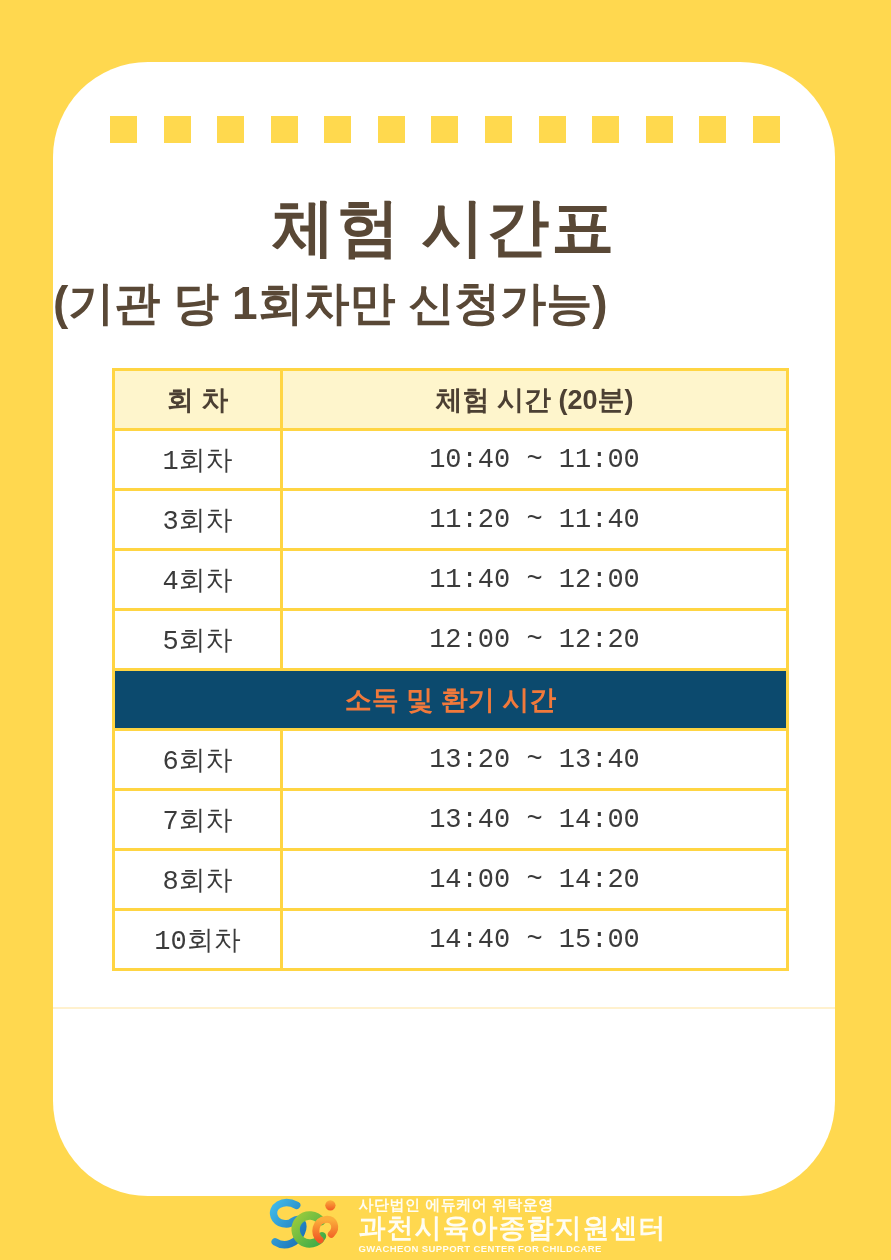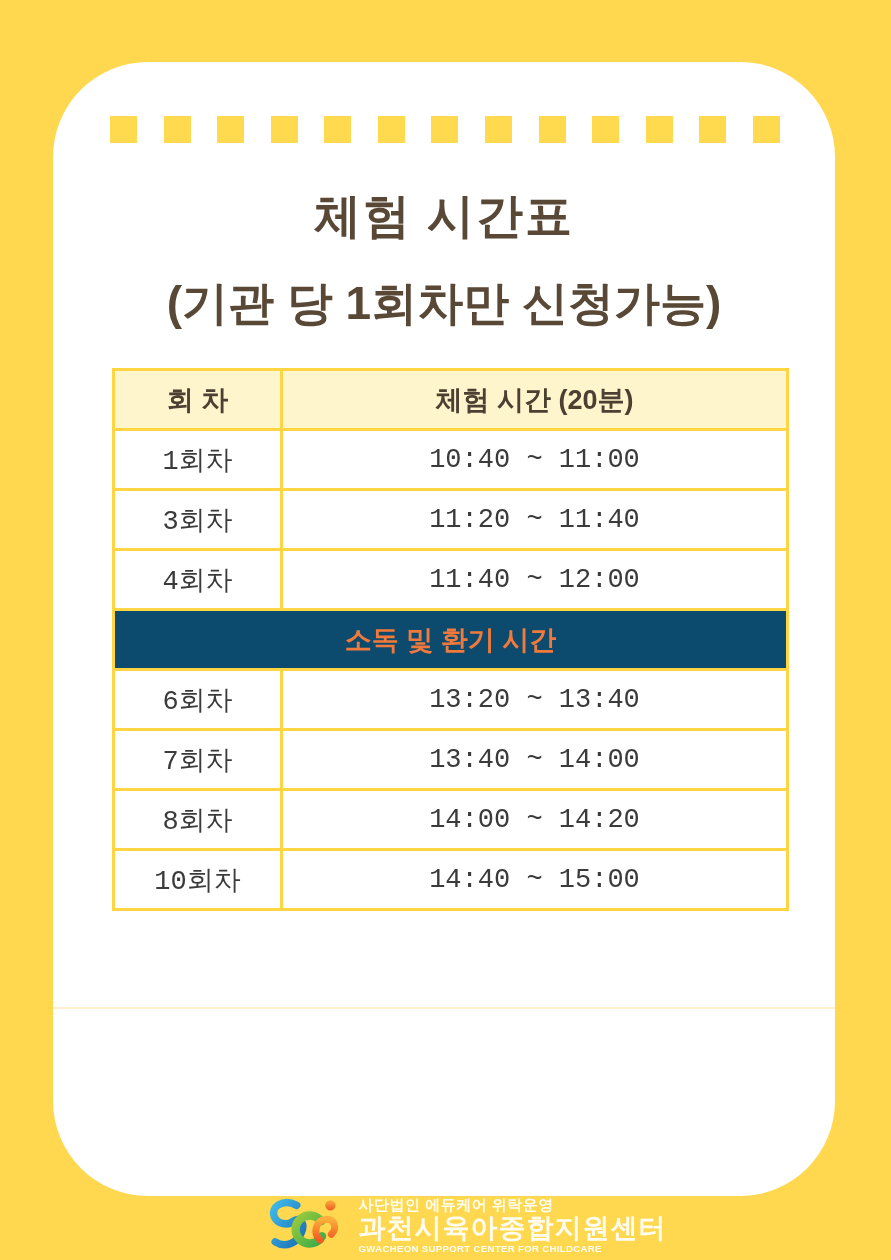--- a/index.html
+++ b/index.html
@@ -37,31 +37,31 @@
   }
   .square{
     width:27px;height:27px;
     background:#FFD94E;
   }
   .title{
     position:absolute;
     left:53px;top:185px;
     width:782px;
     text-align:center;
-    font-size:47px;
+    font-size:63px;
     font-weight:800;
     letter-spacing:2px;
     color:#594836;
     z-index:2;
   }
   .subtitle{
     position:absolute;
     left:53px;top:273px;
     width:782px;
-    text-align:center;
+    text-align:left;
     font-size:46px;
     font-weight:800;
     color:#594836;
     z-index:2;
   }
   table.schedule{
     position:absolute;
     left:112px;top:368px;
     width:674px;
     border-collapse:collapse;
@@ -173,20 +173,24 @@
         <td>1회차</td>
         <td>10:40 ~ 11:00</td>
       </tr>
       <tr class="data-row">
         <td>3회차</td>
         <td>11:20 ~ 11:40</td>
       </tr>
       <tr class="data-row">
         <td>4회차</td>
         <td>11:40 ~ 12:00</td>
+      </tr>
+      <tr class="data-row">
+        <td>5회차</td>
+        <td>12:00 ~ 12:20</td>
       </tr>
       <tr class="break-row">
         <td colspan="2">소독 및 환기 시간</td>
       </tr>
       <tr class="data-row">
         <td>6회차</td>
         <td>13:20 ~ 13:40</td>
       </tr>
       <tr class="data-row">
         <td>7회차</td>

